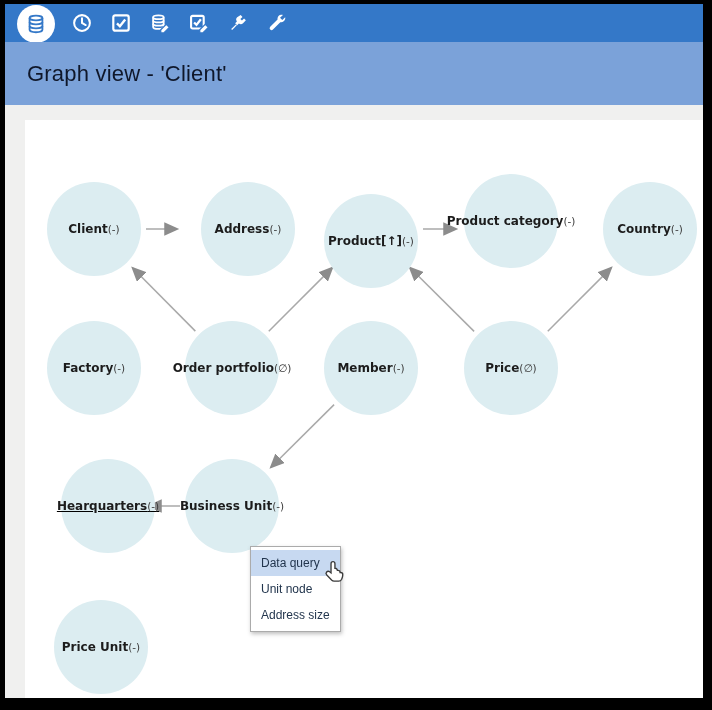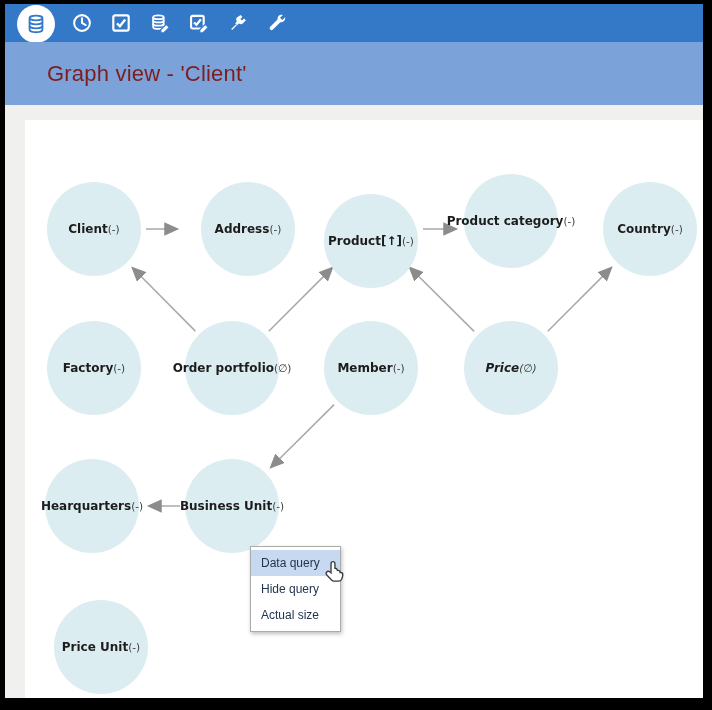--- a/index.html
+++ b/index.html
@@ -30,21 +30,21 @@
     background:#fff;color:var(--toolbar-bg,#3478c8);
   }
   .tb-ic{display:flex;align-items:center;justify-content:center;}
   
   .header{
     position:absolute;left:0;top:38px;width:100%;height:63px;
     background:var(--header-bg,#7ba2d9);
     display:flex;align-items:center;
   }
   .header .title{
-    color:#7f1d1d;font-size:22px;margin-left:42px;letter-spacing:.2px;
+    color:#0f172a;font-size:22px;margin-left:22px;letter-spacing:.2px;
   }
   
   .content{
     position:absolute;left:0;top:101px;width:100%;height:593px;
     background:var(--page-bg,#f0f0ef);
   }
   .canvas{
     position:absolute;left:20px;top:15px;right:0;bottom:0;
     background:var(--canvas-bg,#ffffff);
     overflow:hidden;
@@ -190,38 +190,38 @@
           </div>
           <div class="node" style="left: 22px; top: 201px; height: 94px; width: 94px;">
             <span class="nlabel">Factory<span class="nsuffix">(-)</span></span>
           </div>
           <div class="node" style="left: 160px; top: 201px; height: 94px; width: 94px;">
             <span class="nlabel">Order portfolio<span class="nsuffix">(∅)</span></span>
           </div>
           <div class="node" style="left: 299px; top: 201px; height: 94px; width: 94px;">
             <span class="nlabel">Member<span class="nsuffix">(-)</span></span>
           </div>
-          <div class="node" style="left: 439px; top: 201px; height: 94px; width: 94px; font-style: italic;">
+          <div class="node" style="left: 439px; top: 201px; height: 94px; width: 94px;">
             <span class="nlabel">Price<span class="nsuffix">(∅)</span></span>
           </div>
-          <div class="node" style="left: 20px; top: 339px; height: 94px; width: 94px;">
+          <div class="node" style="left: 36px; top: 339px; height: 94px; width: 94px; text-decoration: underline;">
             <span class="nlabel">Hearquarters<span class="nsuffix">(-)</span></span>
           </div>
           <div class="node" style="left: 160px; top: 339px; height: 94px; width: 94px;">
             <span class="nlabel">Business Unit<span class="nsuffix">(-)</span></span>
           </div>
           <div class="node" style="left: 29px; top: 480px; height: 94px; width: 94px;">
             <span class="nlabel">Price Unit<span class="nsuffix">(-)</span></span>
           </div>
         </div>
 
       <div class="menu" id="context-menu" style="left: 225px; top: 426px;">
           <div class="menu-item highlighted">Data query</div>
-          <div class="menu-item">Hide query</div>
-          <div class="menu-item">Actual size</div>
+          <div class="menu-item">Unit node</div>
+          <div class="menu-item">Address size</div>
         </div>
 
       <div class="hand-cursor" id="hand-cursor" style="left: 297px; top: 440px;">
         <svg width="27" height="28" viewBox="0 0 24 25">
           <path d="M9.8 1.5c-1 0-1.8.8-1.8 1.8v8.2l-1.2-1c-.8-.7-2-.6-2.7.2-.7.8-.6 2 .1 2.7l4.3 4.5c.6.6 1.4 1 2.2 1h4.2c1.1 0 2.1-.7 2.6-1.7.5-1.2 1-2.8 1-4.1 0-1-.8-1.9-1.9-1.9h-.5c0-1-.8-1.9-1.9-1.9h-.5c0-1-.8-1.9-1.9-1.9h-.3V3.3c0-1-.8-1.8-1.7-1.8z" fill="#ffffff" stroke="#3a3a3a" stroke-width="1.2"></path>
         </svg>
       </div>
 
     </div>
   </div>

